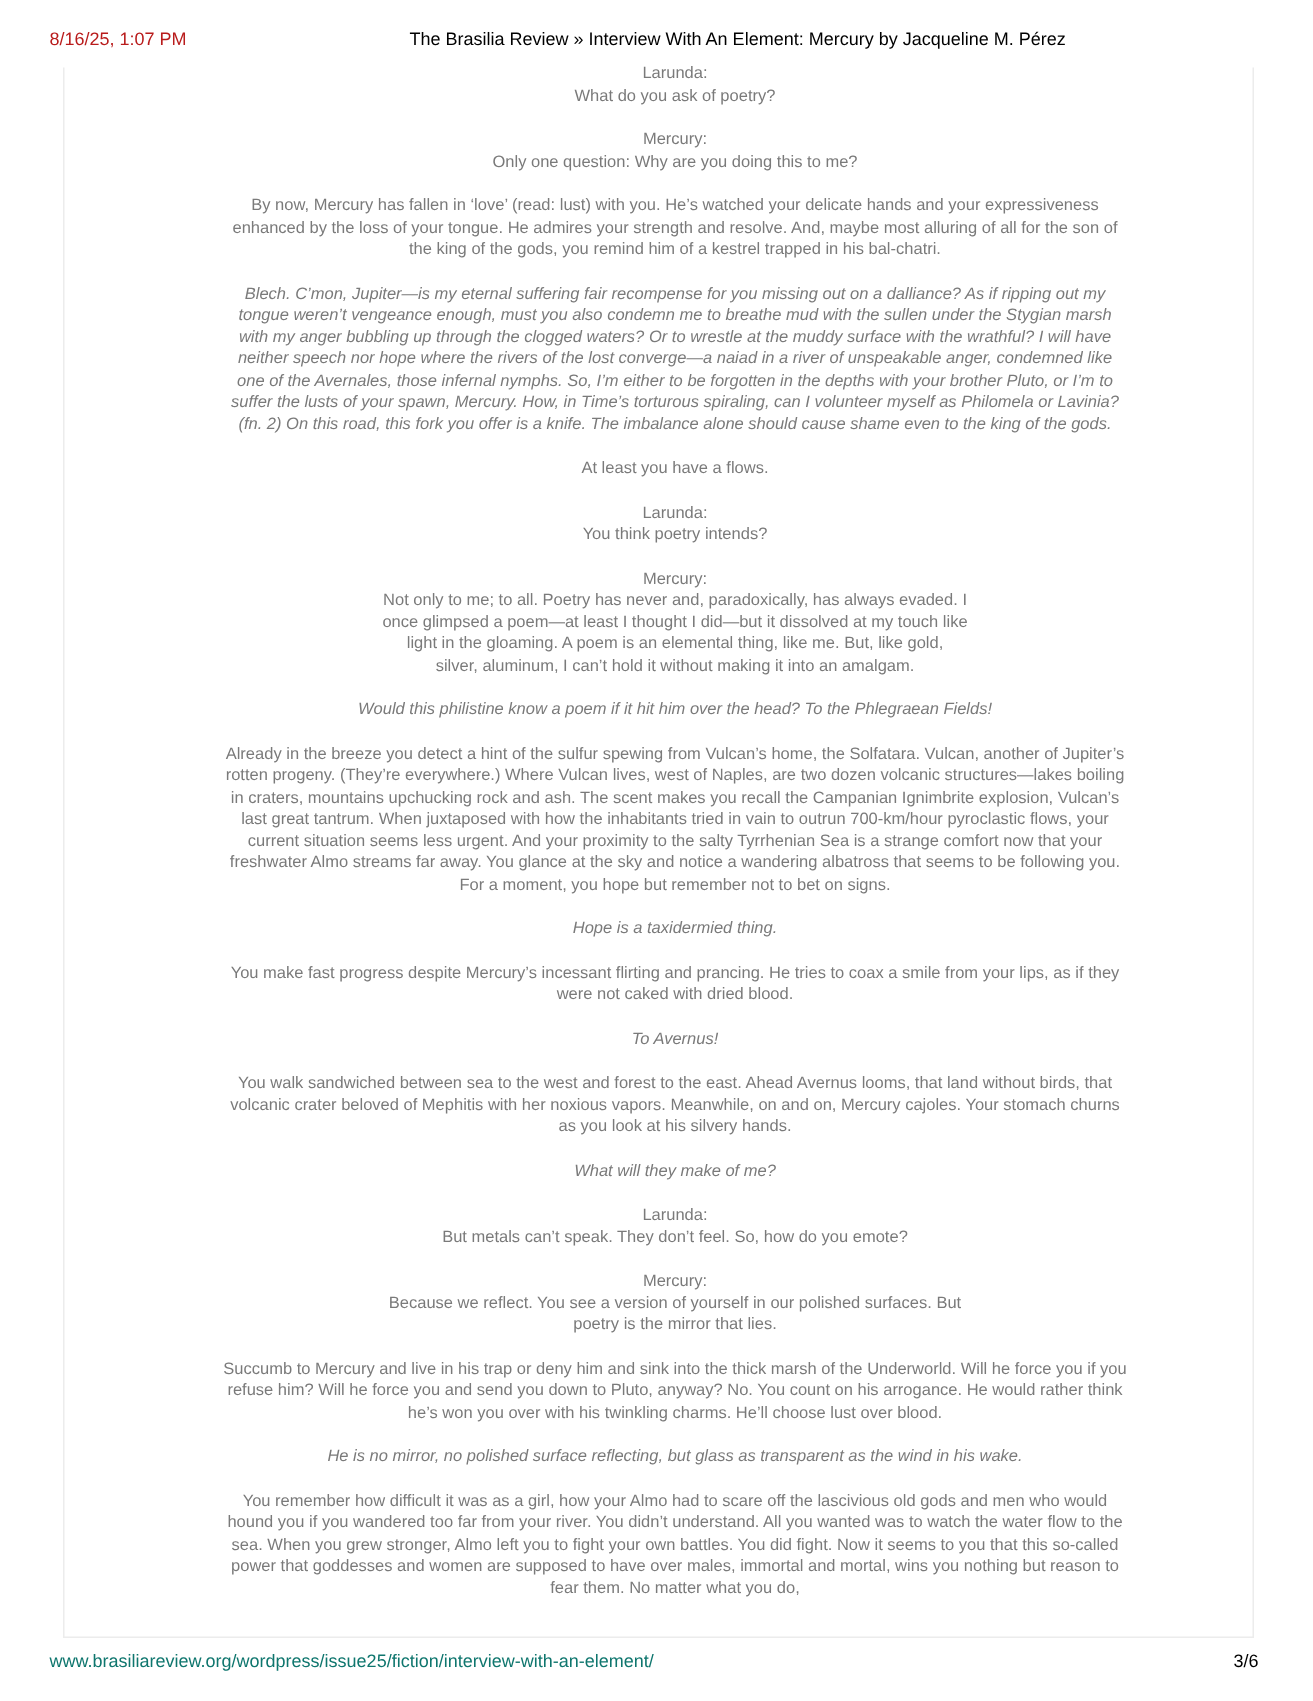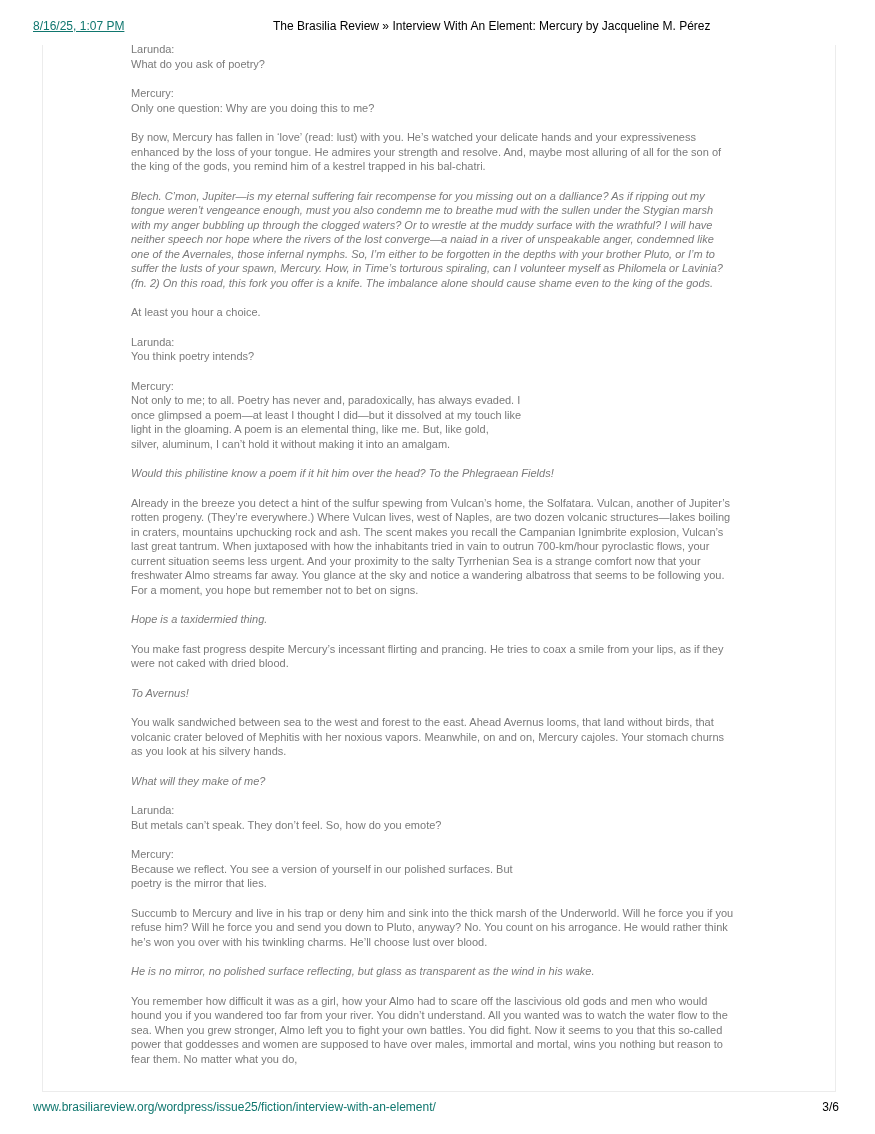--- a/index.html
+++ b/index.html
@@ -9,23 +9,22 @@
     width: 875px;
     height: 1134px;
     overflow: hidden;
     font-family: "Liberation Sans", sans-serif;
   }
   .print-header-date {
     position: absolute;
     left: 33px;
     top: 19px;
     font-size: 12px;
-    color: #0f766e;
+    color: #b91c1c;
     white-space: nowrap;
-    text-decoration: underline;
   }
   .print-header-title {
     position: absolute;
     left: 273px;
     top: 19px;
     font-size: 12px;
     color: #000000;
     white-space: nowrap;
   }
   .content-frame {
@@ -33,28 +32,29 @@
     left: 42px;
     top: 45px;
     width: 794px;
     height: 1047px;
     border-left: 1px solid #ececec;
     border-right: 1px solid #ececec;
     border-bottom: 1px solid #ececec;
   }
   .article {
     position: absolute;
-    left: 131px;
+    left: 148px;
     top: 42px;
     width: 604px;
     height: 1046px;
     overflow: hidden;
     font-size: 11px;
     line-height: 14.5px;
     color: #7a7a7a;
+    text-align: center;
   }
   .para {
     margin: 0 0 15px 0;
     white-space: pre-line;
   }
   .para.italic { font-style: italic; }
   .print-footer-url {
     position: absolute;
     left: 33px;
     top: 1100px;
@@ -80,21 +80,21 @@
 
 <div class="content-frame"></div>
 
 <div class="article">
     <p class="para">Larunda:
 What do you ask of poetry?</p>
     <p class="para">Mercury:
 Only one question: Why are you doing this to me?</p>
     <p class="para">By now, Mercury has fallen in ‘love’ (read: lust) with you. He’s watched your delicate hands and your expressiveness enhanced by the loss of your tongue. He admires your strength and resolve. And, maybe most alluring of all for the son of the king of the gods, you remind him of a kestrel trapped in his bal-chatri.</p>
     <p class="para italic">Blech. C’mon, Jupiter—is my eternal suffering fair recompense for you missing out on a dalliance? As if ripping out my tongue weren’t vengeance enough, must you also condemn me to breathe mud with the sullen under the Stygian marsh with my anger bubbling up through the clogged waters? Or to wrestle at the muddy surface with the wrathful? I will have neither speech nor hope where the rivers of the lost converge—a naiad in a river of unspeakable anger, condemned like one of the Avernales, those infernal nymphs. So, I’m either to be forgotten in the depths with your brother Pluto, or I’m to suffer the lusts of your spawn, Mercury. How, in Time’s torturous spiraling, can I volunteer myself as Philomela or Lavinia?(fn. 2) On this road, this fork you offer is a knife. The imbalance alone should cause shame even to the king of the gods.</p>
-    <p class="para">At least you hour a choice.</p>
+    <p class="para">At least you have a flows.</p>
     <p class="para">Larunda:
 You think poetry intends?</p>
     <p class="para">Mercury:
 Not only to me; to all. Poetry has never and, paradoxically, has always evaded. I
 once glimpsed a poem—at least I thought I did—but it dissolved at my touch like
 light in the gloaming. A poem is an elemental thing, like me. But, like gold,
 silver, aluminum, I can’t hold it without making it into an amalgam.</p>
     <p class="para italic">Would this philistine know a poem if it hit him over the head? To the Phlegraean Fields!</p>
     <p class="para">Already in the breeze you detect a hint of the sulfur spewing from Vulcan’s home, the Solfatara. Vulcan, another of Jupiter’s rotten progeny. (They’re everywhere.) Where Vulcan lives, west of Naples, are two dozen volcanic structures—lakes boiling in craters, mountains upchucking rock and ash. The scent makes you recall the Campanian Ignimbrite explosion, Vulcan’s last great tantrum. When juxtaposed with how the inhabitants tried in vain to outrun 700-km/hour pyroclastic flows, your current situation seems less urgent. And your proximity to the salty Tyrrhenian Sea is a strange comfort now that your freshwater Almo streams far away. You glance at the sky and notice a wandering albatross that seems to be following you. For a moment, you hope but remember not to bet on signs.</p>
     <p class="para italic">Hope is a taxidermied thing.</p>

